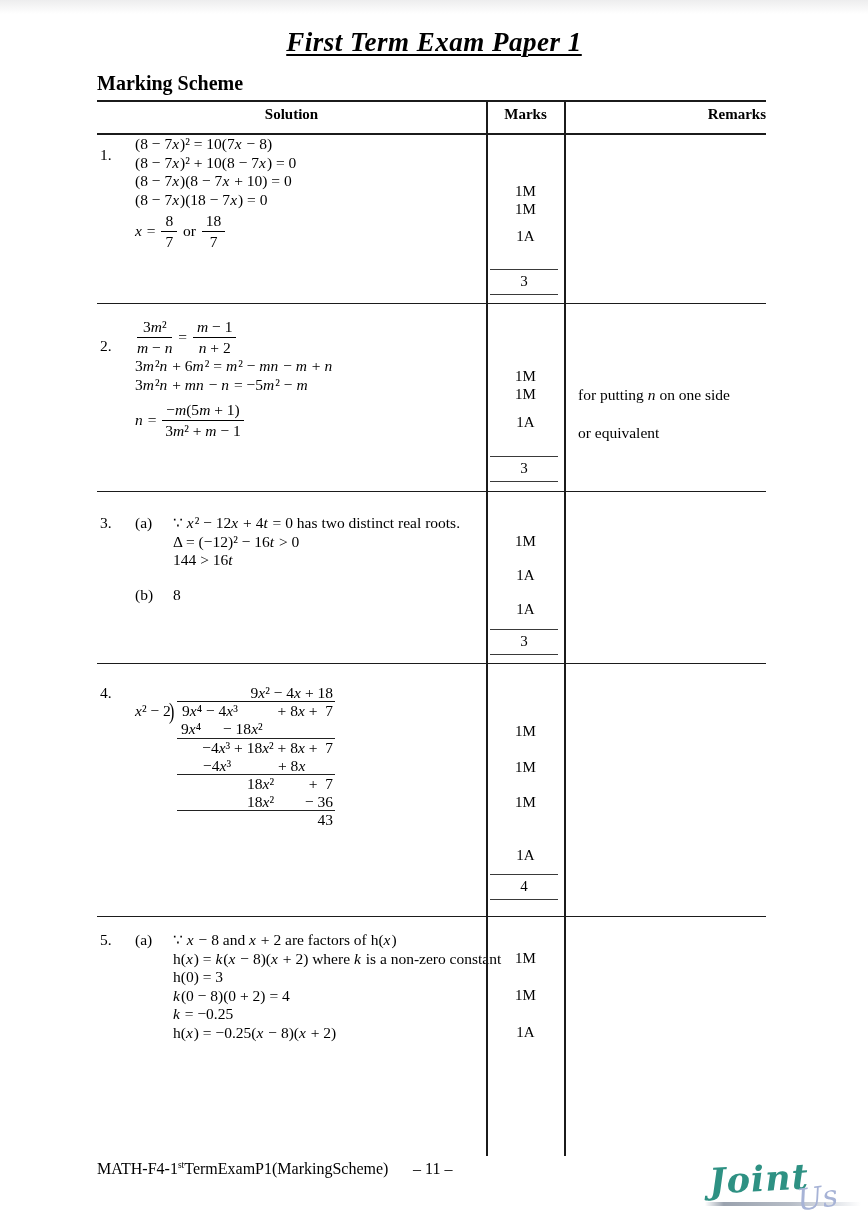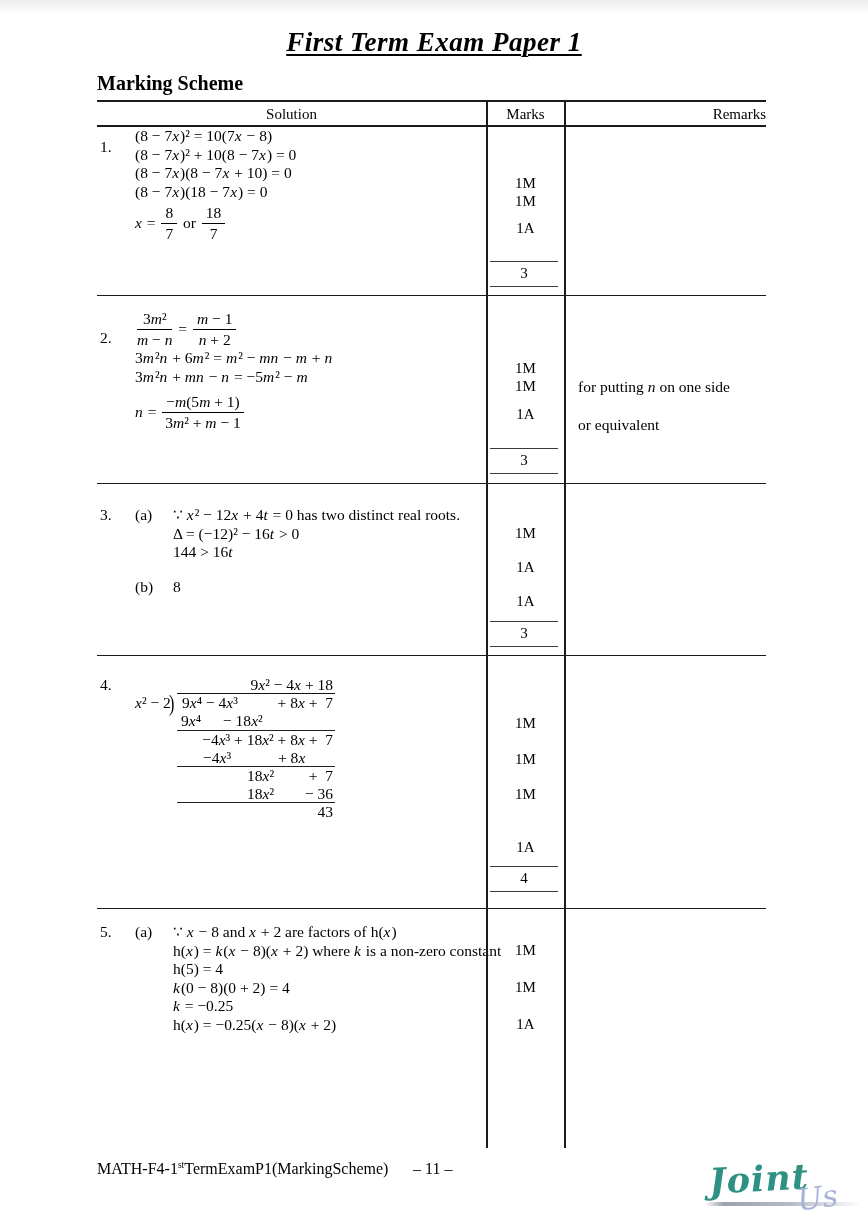--- a/index.html
+++ b/index.html
@@ -15,22 +15,23 @@
   .title {
     position:absolute; left:0; top:27px; width:868px; text-align:center;
     font-size:27px; font-weight:bold; font-style:italic;
     text-decoration:underline; text-decoration-thickness:2px; text-underline-offset:3px;
     letter-spacing:0.5px;
   }
   .subtitle { position:absolute; left:97px; top:72px; font-size:20px; font-weight:bold; }
 
   .mtable { position:absolute; left:97px; top:100px; width:669px; }
   .thead {
-    display:flex; height:27px; border-top:2px solid #1b1b1b; border-bottom:2px solid #1b1b1b;
+    display:flex; height:35px; border-top:2px solid #1b1b1b; border-bottom:2px solid #1b1b1b;
     font-size:15px;
+    font-weight:bold;
   }
   .thead .h-sol { width:389px; text-align:center; line-height:24px; }
   .thead .h-marks { width:79px; text-align:center; line-height:24px; }
   .thead .h-rem { width:201px; text-align:right; line-height:24px; }
 
   .vline { position:absolute; top:0; height:100%; width:1.5px; background:#1b1b1b; }
   .vline.v1 { left:389px; }
   .vline.v2 { left:467px; }
 
   .qrow { position:relative; width:669px; border-bottom:1.6px solid #1b1b1b; }
@@ -228,21 +229,21 @@
       <span class="total">4</span>
     </div>
 
     <div class="qrow h5 q5 last">
       <span class="qnum">5.</span>
       <div class="sol">
         <div class="sub">
           <span class="sublabel">(a)</span>
           <div class="m">∵ <i>x</i> − 8 and <i>x</i> + 2 are factors of h(<i>x</i>)</div>
           <div class="m">h(<i>x</i>) = <i>k</i>(<i>x</i> − 8)(<i>x</i> + 2) where <i>k</i> is a non-zero constant</div>
-          <div class="m">h(5) = 4</div>
+          <div class="m">h(0) = 3</div>
           <div class="m"><i>k</i>(0 − 8)(0 + 2) = 4</div>
           <div class="m"><i>k</i> = −0.25</div>
           <div class="m">h(<i>x</i>) = −0.25(<i>x</i> − 8)(<i>x</i> + 2)</div>
         </div>
       </div>
       <span class="mark mk0">1M</span>
       <span class="mark mk1">1M</span>
       <span class="mark mk2">1A</span>
     </div>
 

